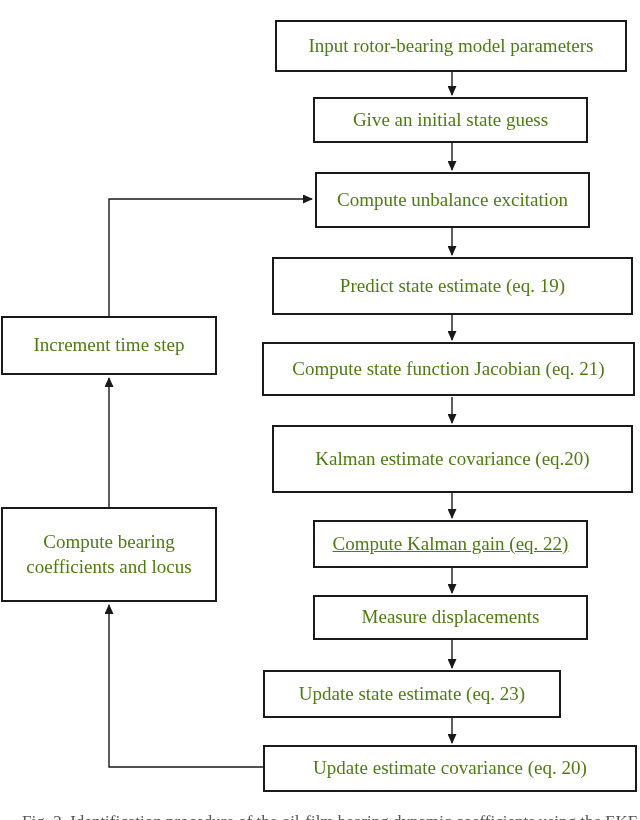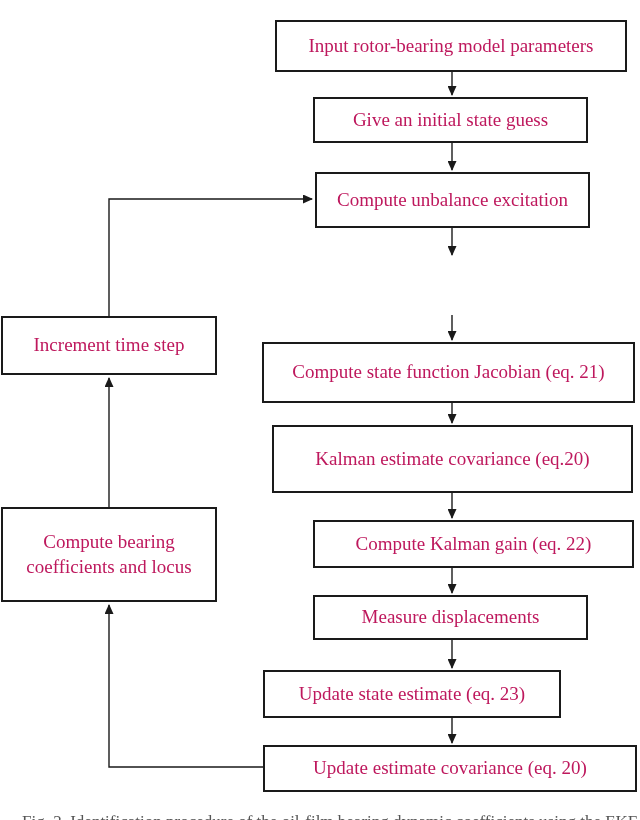--- a/index.html
+++ b/index.html
@@ -15,37 +15,37 @@
     position: absolute;
     left: 0; top: 0;
     width: 640px; height: 820px;
     pointer-events: none;
   }
   .node {
     position: absolute;
     box-sizing: border-box;
     background: #ffffff;
     border: 2px solid #1a1a1a;
-    color: #be185d;
+    color: #4d7c0f;
     display: flex;
     align-items: center;
     justify-content: center;
     text-align: center;
     font-size: 19px;
     line-height: 1.3;
     white-space: nowrap;
   }
   
   #n0  { left: 275px; top:  20px; width: 352px; height: 52px; }
   #n1  { left: 313px; top:  97px; width: 275px; height: 46px; }
   #n2  { left: 315px; top: 172px; width: 275px; height: 56px; border-width: 2.5px; }
   #n3  { left: 272px; top: 257px; width: 361px; height: 58px; }
-  #n4  { left: 262px; top: 342px; width: 373px; height: 61px; }
+  #n4  { left: 262px; top: 342px; width: 373px; height: 54px; }
   #n5  { left: 272px; top: 425px; width: 361px; height: 68px; }
-  #n6  { left: 313px; top: 520px; width: 321px; height: 48px; }
+  #n6  { left: 313px; top: 520px; width: 275px; height: 48px; text-decoration: underline; }
   #n7  { left: 313px; top: 595px; width: 275px; height: 45px; }
   #n8  { left: 263px; top: 670px; width: 298px; height: 48px; }
   #n9  { left: 263px; top: 745px; width: 374px; height: 47px; border-width: 2.5px; }
   
   #n10 { left: 1px;   top: 316px; width: 216px; height: 59px; font-family: Liberation Serif, serif; }
   #n11 { left: 1px;   top: 507px; width: 216px; height: 95px; white-space: normal; padding: 9px 6px; }
   .caption {
     position: absolute;
     left: 22px;
     top: 812px;
@@ -82,20 +82,21 @@
 
       <line x1="109" y1="507" x2="109" y2="378" marker-end="url(#arrow)"></line>
 
       <path d="M109,316 L109,199 L312,199" marker-end="url(#arrow)"></path>
     </g>
   </svg>
 
   <div class="node" id="n0">Input rotor-bearing model parameters</div>
   <div class="node" id="n1">Give an initial  state guess</div>
   <div class="node" id="n2">Compute unbalance excitation</div>
+  <div class="node" id="n3">Predict state estimate (eq. 19)</div>
   <div class="node" id="n4">Compute state function Jacobian (eq. 21)</div>
   <div class="node" id="n5">Kalman estimate covariance (eq.20)</div>
   <div class="node" id="n6">Compute Kalman gain (eq. 22)</div>
   <div class="node" id="n7">Measure displacements</div>
   <div class="node" id="n8">Update state estimate (eq. 23)</div>
   <div class="node" id="n9">Update estimate covariance (eq. 20)</div>
   <div class="node" id="n10">Increment time step</div>
   <div class="node" id="n11">Compute bearing coefficients  and locus</div>
 
   <div class="caption">Fig. 2.  Identification procedure of the oil-film bearing dynamic coefficients using the EKF</div>

